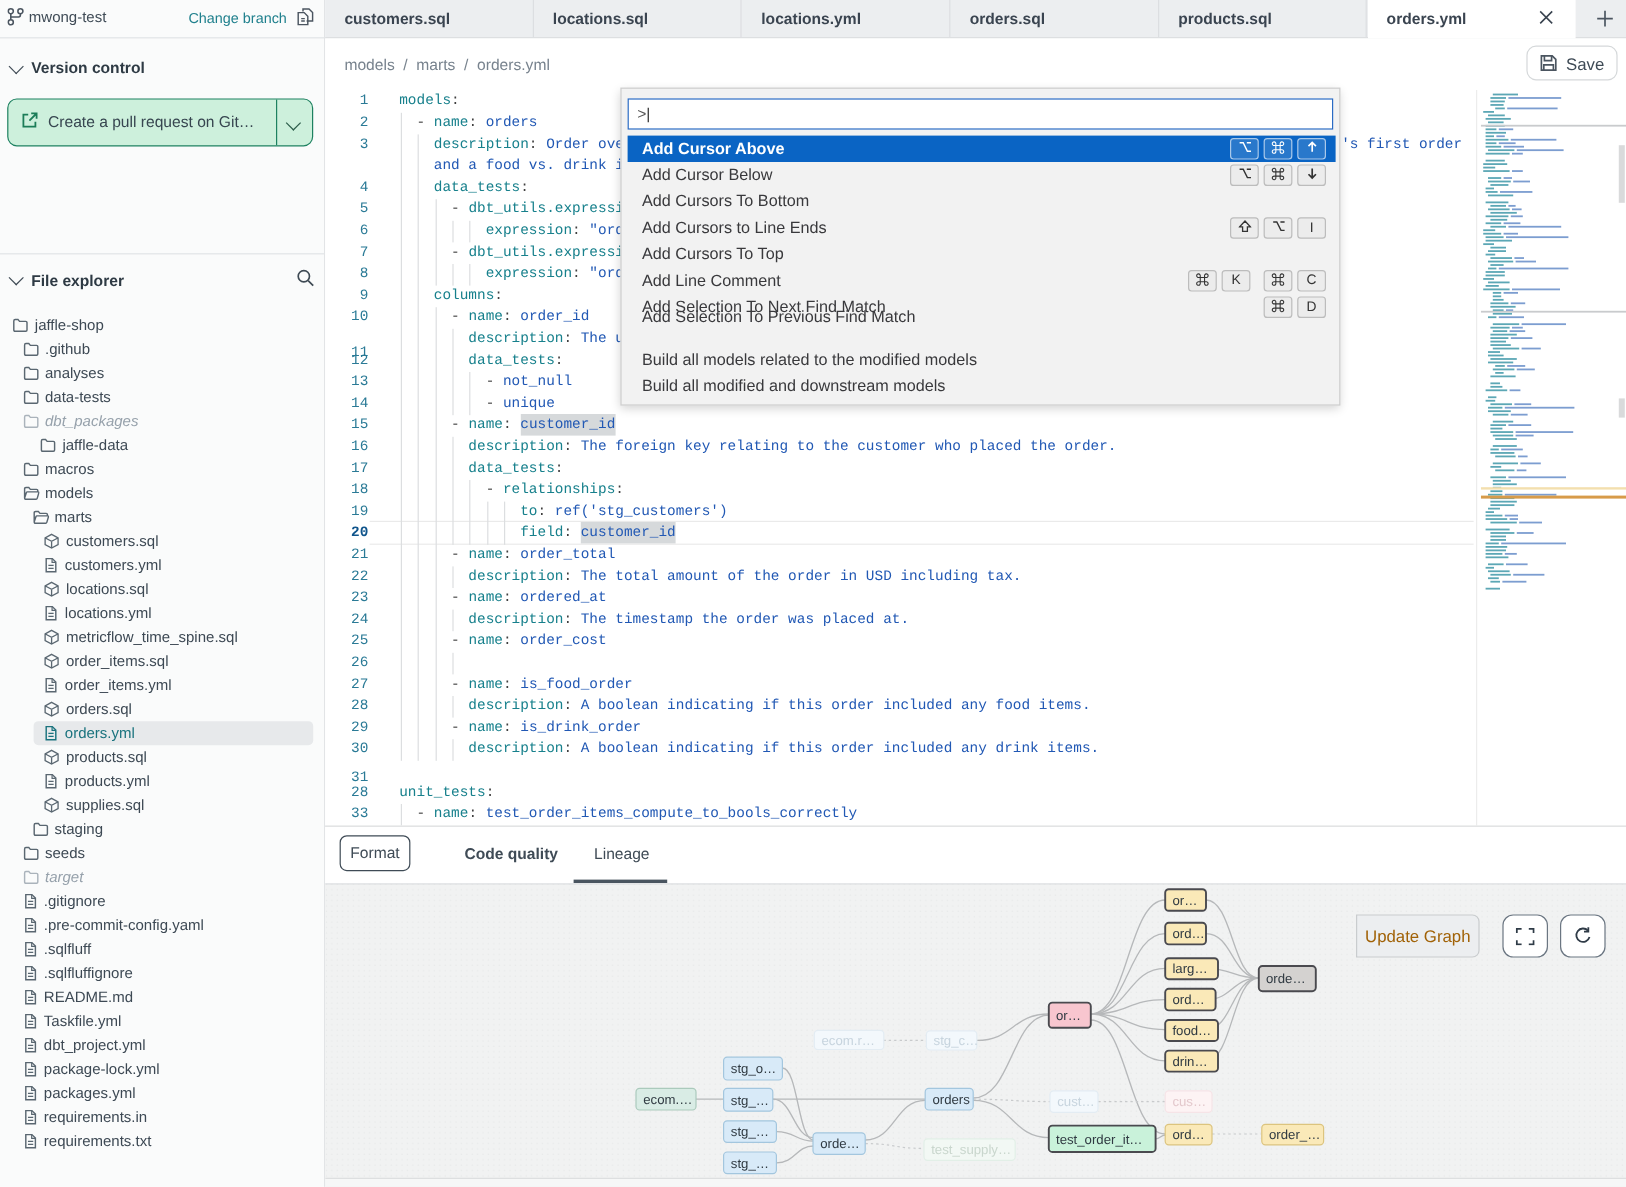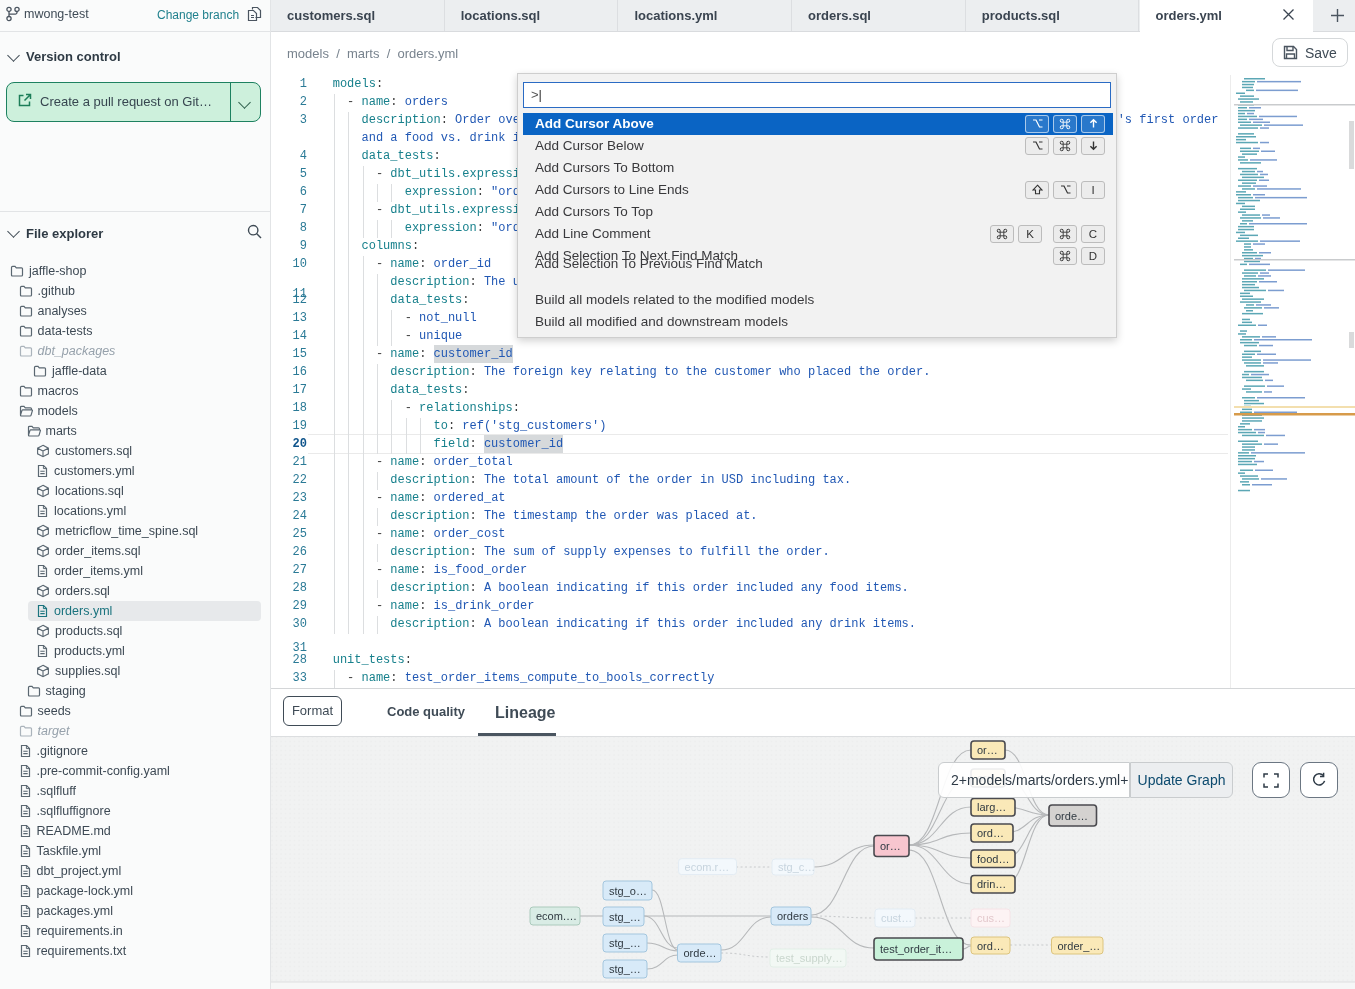--- a/index.html
+++ b/index.html
@@ -395,21 +395,20 @@
   <div class="cl" style="top:377.5px;">      <span class="d">- </span><span class="k">name</span><span class="d">:</span><span class="v"> order_total</span></div>
   <div class="ln" style="top:395.5px;">22</div>
   <div class="cl" style="top:395.5px;"><span class="k">        description</span><span class="d">:</span><span class="v"> The total amount of the order in USD including tax.</span></div>
   <div class="ln" style="top:413.5px;">23</div>
   <div class="cl" style="top:413.5px;">      <span class="d">- </span><span class="k">name</span><span class="d">:</span><span class="v"> ordered_at</span></div>
   <div class="ln" style="top:431.5px;">24</div>
   <div class="cl" style="top:431.5px;"><span class="k">        description</span><span class="d">:</span><span class="v"> The timestamp the order was placed at.</span></div>
   <div class="ln" style="top:449.5px;">25</div>
   <div class="cl" style="top:449.5px;">      <span class="d">- </span><span class="k">name</span><span class="d">:</span><span class="v"> order_cost</span></div>
   <div class="ln" style="top:467.5px;">26</div>
-  <div class="cl" style="top:467.5px;"><span class="k">        description</span><span class="d">:</span><span class="v"> The sum of supply expenses to fulfill the order.</span></div>
   <div class="ln" style="top:485.5px;">27</div>
   <div class="cl" style="top:485.5px;">      <span class="d">- </span><span class="k">name</span><span class="d">:</span><span class="v"> is_food_order</span></div>
   <div class="ln" style="top:503.5px;">28</div>
   <div class="cl" style="top:503.5px;"><span class="k">        description</span><span class="d">:</span><span class="v"> A boolean indicating if this order included any food items.</span></div>
   <div class="ln" style="top:521.5px;">29</div>
   <div class="cl" style="top:521.5px;">      <span class="d">- </span><span class="k">name</span><span class="d">:</span><span class="v"> is_drink_order</span></div>
   <div class="ln" style="top:539.5px;">30</div>
   <div class="cl" style="top:539.5px;"><span class="k">        description</span><span class="d">:</span><span class="v"> A boolean indicating if this order included any drink items.</span></div>
   <div class="ln" style="top:564px;">31</div>
   <div class="ln" style="top:575.5px;">28</div>
@@ -690,21 +689,21 @@
   <div class="prow" style="top:215px;">Build all models related to the modified models</div>
   <div class="prow" style="top:237px;">Build all modified and downstream models</div>
   <div class="abs" id="palinput">&gt;<span style="color:#333">|</span></div>
   </div>
 
   <div id="paneldiv" class="abs"></div>
   <div id="botbar" class="abs"></div>
   <div class="abs" style="left:283px; top:696px; width:59px; height:30px; border:1px solid #3f4b56;
        border-radius:6px; text-align:center; line-height:28px; font-size:13px; color:#3f4b56;">Format</div>
   <div class="abs" style="left:387px; top:704px; font-size:13px; font-weight:bold; color:#3f4b56;">Code quality</div>
-  <div class="abs" style="left:495px; top:704px; font-size:16px; font-weight:bold; color:#3f4b56;">Lineage</div>
+  <div class="abs" style="left:495px; top:704px; font-size:13px; font-weight:normal; color:#3f4b56;">Lineage</div>
   <div class="abs" style="left:478px; top:733px; width:78px; height:2.5px; background:#4a5560;"></div>
 
   <div id="lineage" class="abs">
   <svg class="abs" style="left:0;top:0" width="1084" height="253" viewBox="0 0 1084 253">
 <defs>
         <pattern id="dots" width="4.5" height="4.5" patternUnits="userSpaceOnUse">
 <rect width="4.5" height="4.5" fill="#f1f2f2"></rect>
           <circle cx="1" cy="1" r="0.55" fill="#e6e8e8"></circle>
         </pattern>
       </defs>
@@ -785,22 +784,21 @@
       <text x="609.0" y="114.0" font-size="11" fill="#303a42" font-family="Liberation Sans, sans-serif">or…</text>
 <rect x="778.0" y="69.0" width="47.5" height="21.0" rx="3" fill="#d4d2d0" stroke="#4a4a4f" stroke-width="1.6"></rect>
       <text x="784.0" y="83.5" font-size="11" fill="#303a42" font-family="Liberation Sans, sans-serif">orde…</text>
 <rect x="603.0" y="202.0" width="89.0" height="22.0" rx="3" fill="#c9f2da" stroke="#4a4a4f" stroke-width="1.6"></rect>
       <text x="609.0" y="217.0" font-size="11" fill="#303a42" font-family="Liberation Sans, sans-serif">test_order_it…</text>
 <rect x="700.0" y="201.0" width="39.0" height="17.0" rx="3" fill="#fae9b8" stroke="#dcc47e" stroke-width="1"></rect>
       <text x="706.0" y="213.5" font-size="11" fill="#303a42" font-family="Liberation Sans, sans-serif">ord…</text>
 <rect x="780.5" y="201.0" width="51.5" height="17.0" rx="3" fill="#fae9b8" stroke="#dcc47e" stroke-width="1"></rect>
       <text x="786.5" y="213.5" font-size="11" fill="#303a42" font-family="Liberation Sans, sans-serif">order_…</text>
 </svg>
-  <div class="abs" style="left:667px;top:26px;width:192px;height:36px;background:rgba(255,255,255,.9);border:1px solid #c9ccce;border-radius:6px 0 0 6px;font-size:14px;color:#2f3b47;line-height:34px;padding-left:12px;white-space:nowrap;overflow:hidden;">2+models/marts/orders.yml+</div>
-  <div class="abs" style="left:859px;top:26px;width:103px;height:36px;background:#eceef0;border:1px solid #c9ccce;border-radius:0 6px 6px 0;font-size:14px;color:#0c4a6e;line-height:34px;text-align:center;">Update Graph</div>
+  <div class="abs" style="left:859px;top:26px;width:103px;height:36px;background:#eceef0;border:1px solid #c9ccce;border-radius:0 6px 6px 0;font-size:14px;color:#a16207;line-height:34px;text-align:center;">Update Graph</div>
   <div class="abs" style="left:981px;top:26px;width:38px;height:36px;background:#fff;border:1.4px solid #6b7682;border-radius:9px;"></div>
 <svg class="abs" style="left:992px;top:37px" width="16" height="15" viewBox="0 0 16 15">
       <g fill="none" stroke="#2f3b47" stroke-width="1.5">
         <path d="M1 4.5 V1 H5 M11 1 H15 V4.5 M15 10.5 V14 H11 M5 14 H1 V10.5"></path>
       </g>
     </svg>
   <div class="abs" style="left:1029px;top:26px;width:38px;height:36px;background:#fff;border:1.4px solid #6b7682;border-radius:9px;"></div>
 <svg class="abs" style="left:1040px;top:36px" width="16" height="16" viewBox="0 0 16 16">
       <g fill="none" stroke="#2f3b47" stroke-width="1.5">
         <path d="M12.3 3.5 A5.6 5.6 0 1 0 13.6 8.9"></path>

